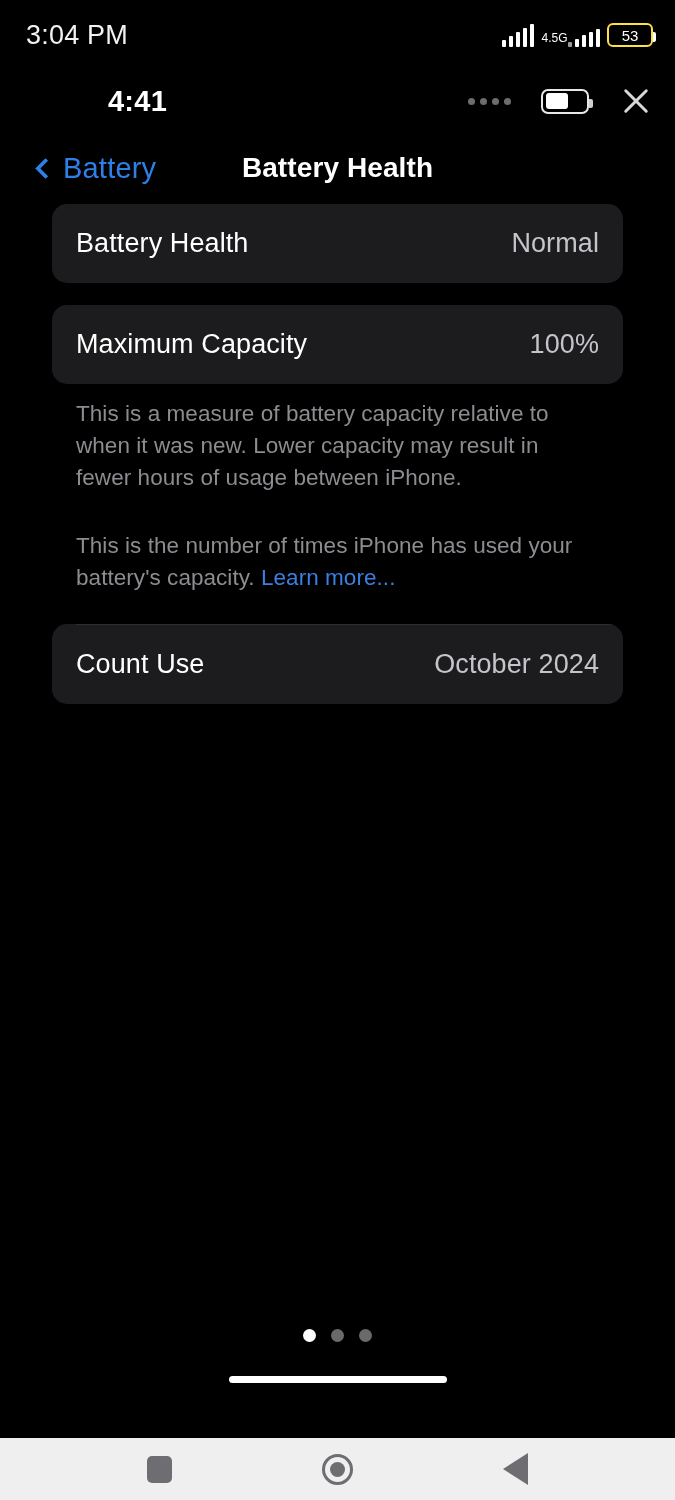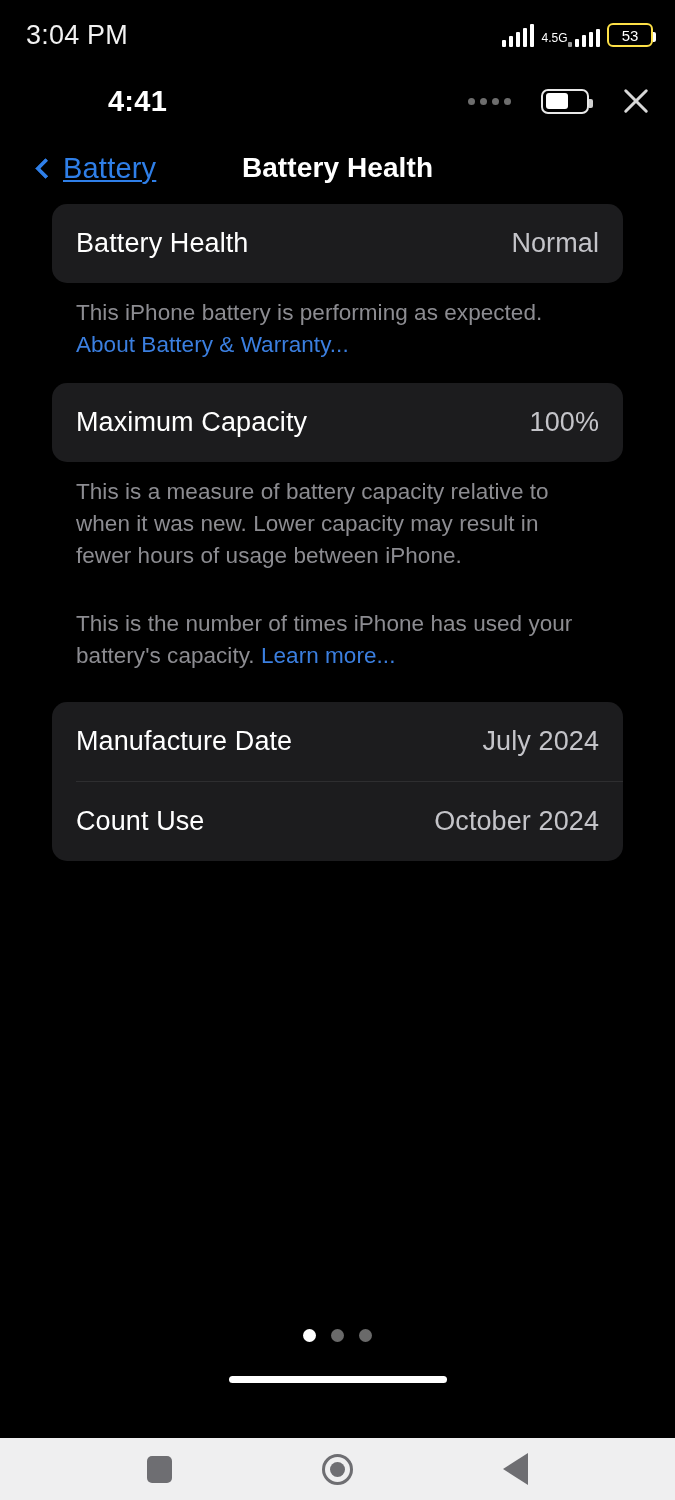--- a/index.html
+++ b/index.html
@@ -100,21 +100,21 @@
   .back {
     display:flex; align-items:center; gap:10px;
     margin-left:38px; cursor:pointer;
   }
   .chev {
     width:15px; height:15px;
     border-left:4px solid #2f7fe8; border-bottom:4px solid #2f7fe8;
     transform:rotate(45deg);
     border-radius:1px;
   }
-  .back-label { color:#2f7fe8; font-size:29px; font-weight:400; letter-spacing:.2px;text-decoration:underline; }
+  .back-label { color:#2f7fe8; font-size:29px; font-weight:400; letter-spacing:.2px; }
   .nav-title {
     position:absolute; left:0; right:0; top:50%;
     transform:translateY(-50%);
     text-align:center; pointer-events:none;
     color:#fff; font-size:28px; font-weight:700; letter-spacing:.1px;
   }
 
   
   .content { flex:1 1 auto; padding:0 52px; position:relative; }
 
@@ -236,47 +236,40 @@
   </div>
 
   <div class="content">
 
     <div class="card">
       <div class="row">
         <span class="row-label">Battery Health</span>
         <span class="row-value">Normal</span>
       </div>
     </div>
-    <div class="note">
-      <span>This iPhone battery is performing as expected. </span><a href="#">About Battery &amp; Warranty...</a>
-    </div>
 
     <div class="gap-a"></div>
 
     <div class="card">
       <div class="row">
         <span class="row-label">Maximum Capacity</span>
         <span class="row-value">100%</span>
       </div>
     </div>
     <div class="note">This is a measure of battery capacity relative to when it was new. Lower capacity may result in fewer hours of usage between iPhone.</div>
 
     <div class="gap-a"></div>
 
     <div class="note">
       <span>This is the number of times iPhone has used your battery's capacity. </span><a href="#">Learn more...</a>
     </div>
 
     <div class="gap-b"></div>
 
     <div class="card">
-      <div class="row">
-        <span class="row-label">Manufacture Date</span>
-        <span class="row-value">July 2024</span>
-      </div>
       <div class="divider"></div>
       <div class="row">
         <span class="row-label">Count Use</span>
         <span class="row-value">October 2024</span>
       </div>
     </div>
 
     <div class="page-dots">
       <span class="active"></span>
       <span></span>

